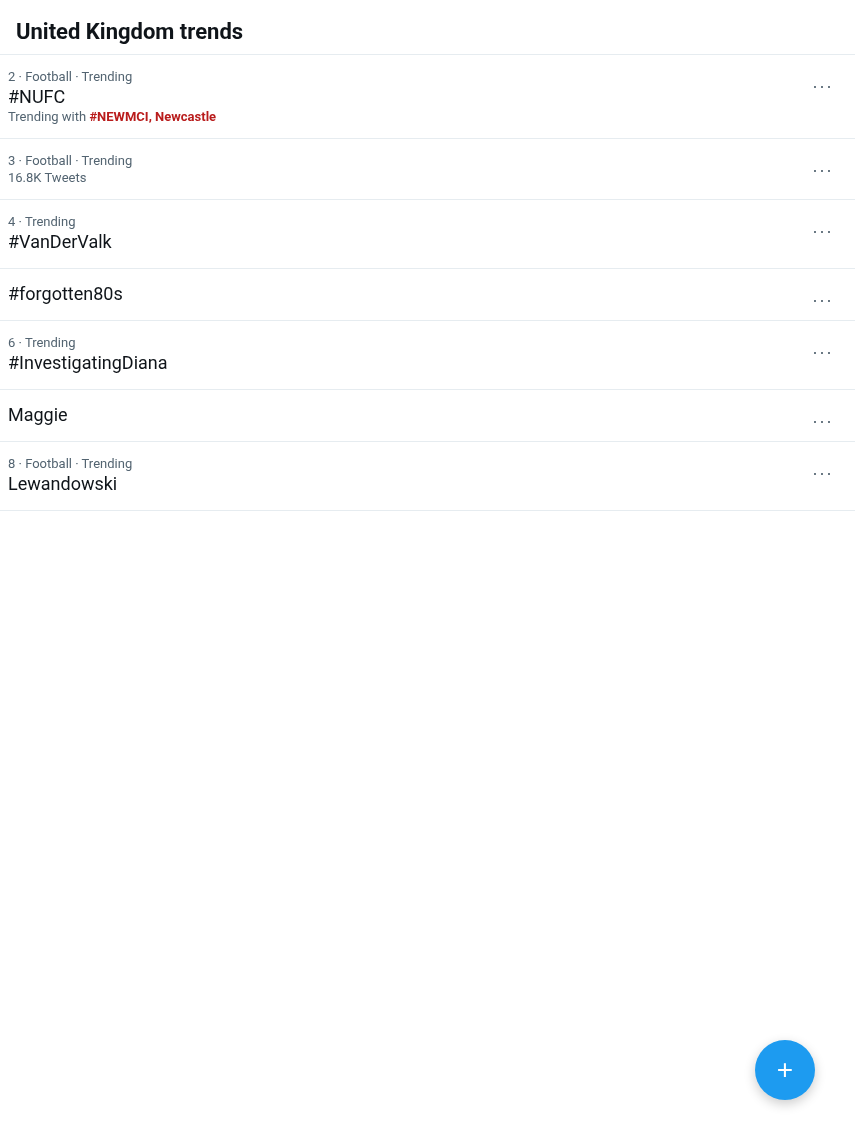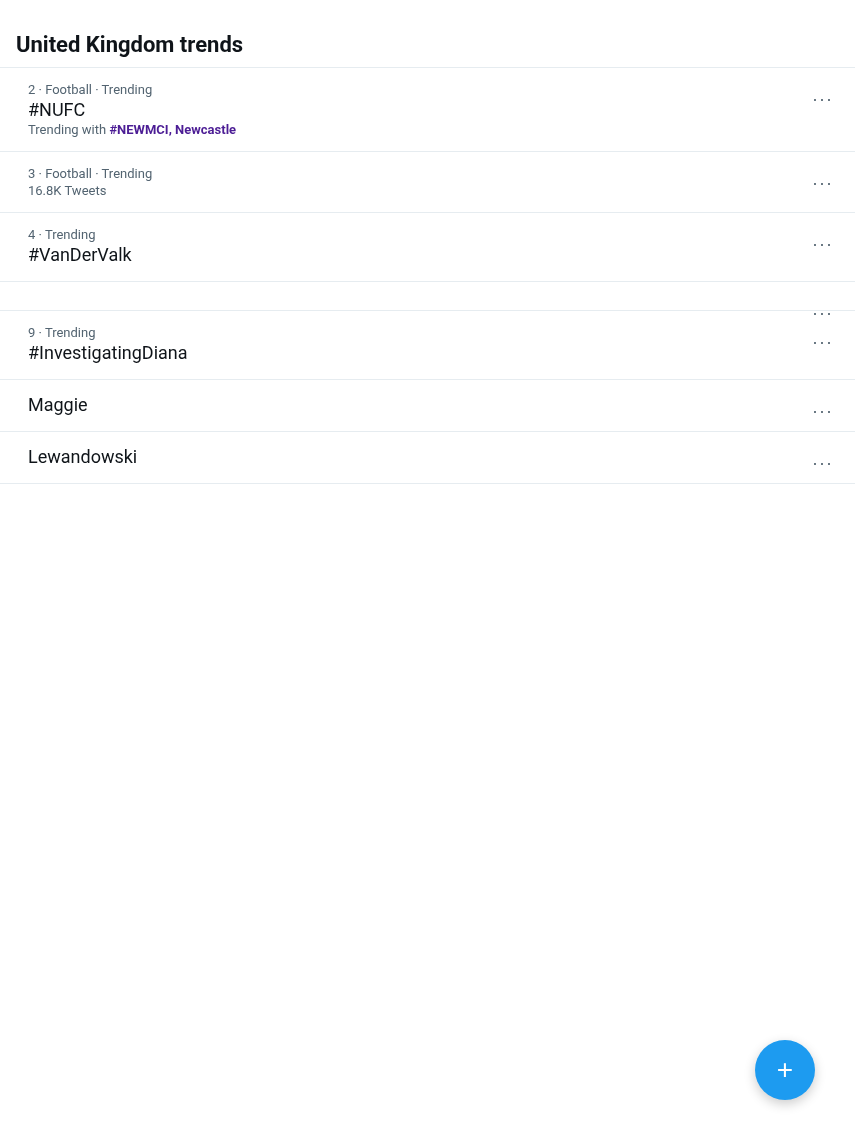--- a/index.html
+++ b/index.html
@@ -11,36 +11,36 @@
     body {
       font-family: -apple-system, BlinkMacSystemFont, "Segoe UI", Roboto, Helvetica, Arial, sans-serif;
       background: #ffffff;
       width: 855px;
       min-height: 1140px;
       position: relative;
       overflow-x: hidden;
     }
 
     .header {
-      padding: 32px 16px 10px 16px;
+      padding: 19px 16px 10px 16px;
       border-bottom: 1px solid #e6ecf0;
     }
 
     .header-title {
       font-size: 22px;
       font-weight: 700;
       color: #0f1419;
     }
 
     .trends-list {
       list-style: none;
     }
 
     .trend-item {
-      padding: 14px 28px;
+      padding: 14px 8px;
       border-bottom: 1px solid #e6ecf0;
       position: relative;
       cursor: pointer;
     }
 
     .trend-meta {
       font-size: 13px;
       color: #536471;
       margin-bottom: 2px;
     }
@@ -53,21 +53,21 @@
     }
 
     .trend-sub {
       font-size: 13px;
       color: #536471;
       margin-top: 2px;
     }
 
     .trend-sub .highlight {
       font-weight: 700;
-      color: #4c1d95;
+      color: #b91c1c;
       text-align: right;
     }
 
     .more-btn {
       position: absolute;
       right: 16px;
       top: 18px;
       background: none;
       border: none;
       cursor: pointer;
@@ -123,34 +123,36 @@
       <div class="trend-sub">16.8K Tweets</div>
       <button class="more-btn" aria-label="More options">···</button>
     </li>
     <li class="trend-item">
       <div class="trend-meta">4 · Trending</div>
       <div class="trend-main">#VanDerValk</div>
 
       <button class="more-btn" aria-label="More options">···</button>
     </li>
     <li class="trend-item">
+      <div class="trend-main">#forgotten80s</div>
 
       <button class="more-btn" aria-label="More options">···</button>
     </li>
     <li class="trend-item">
-      <div class="trend-meta">9 · Trending</div>
+      <div class="trend-meta">6 · Trending</div>
       <div class="trend-main">#InvestigatingDiana</div>
 
       <button class="more-btn" aria-label="More options">···</button>
     </li>
     <li class="trend-item">
       <div class="trend-main">Maggie</div>
       <button class="more-btn" aria-label="More options">···</button>
     </li>
     <li class="trend-item">
+      <div class="trend-meta">8 · Football · Trending</div>
       <div class="trend-main">Lewandowski</div>
 
       <button class="more-btn" aria-label="More options">···</button>
     </li>
   </ul>
 
 <button class="fab">
   <span class="fab-icon">+</span>
 </button>
 

